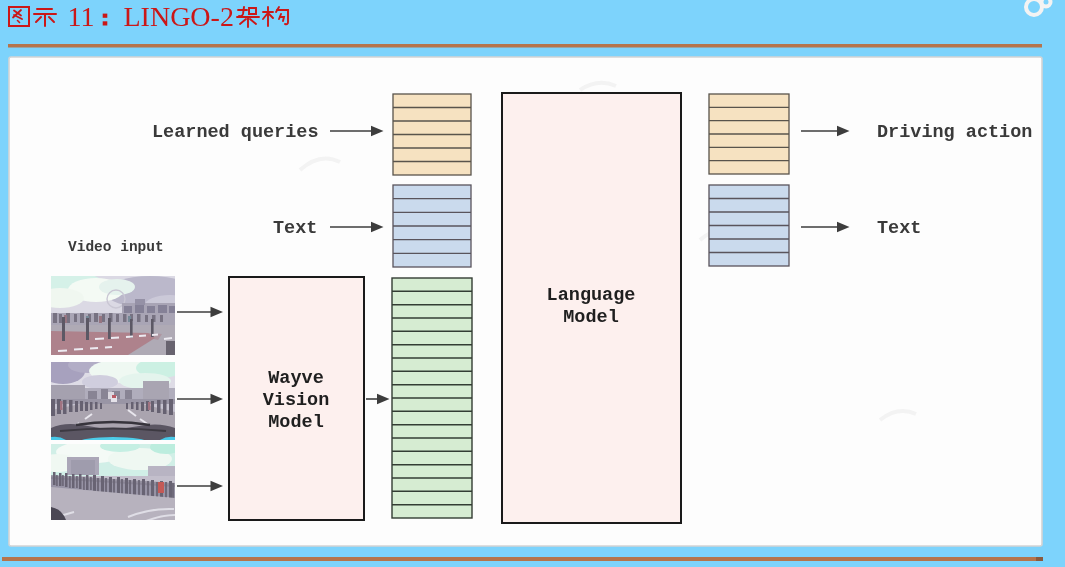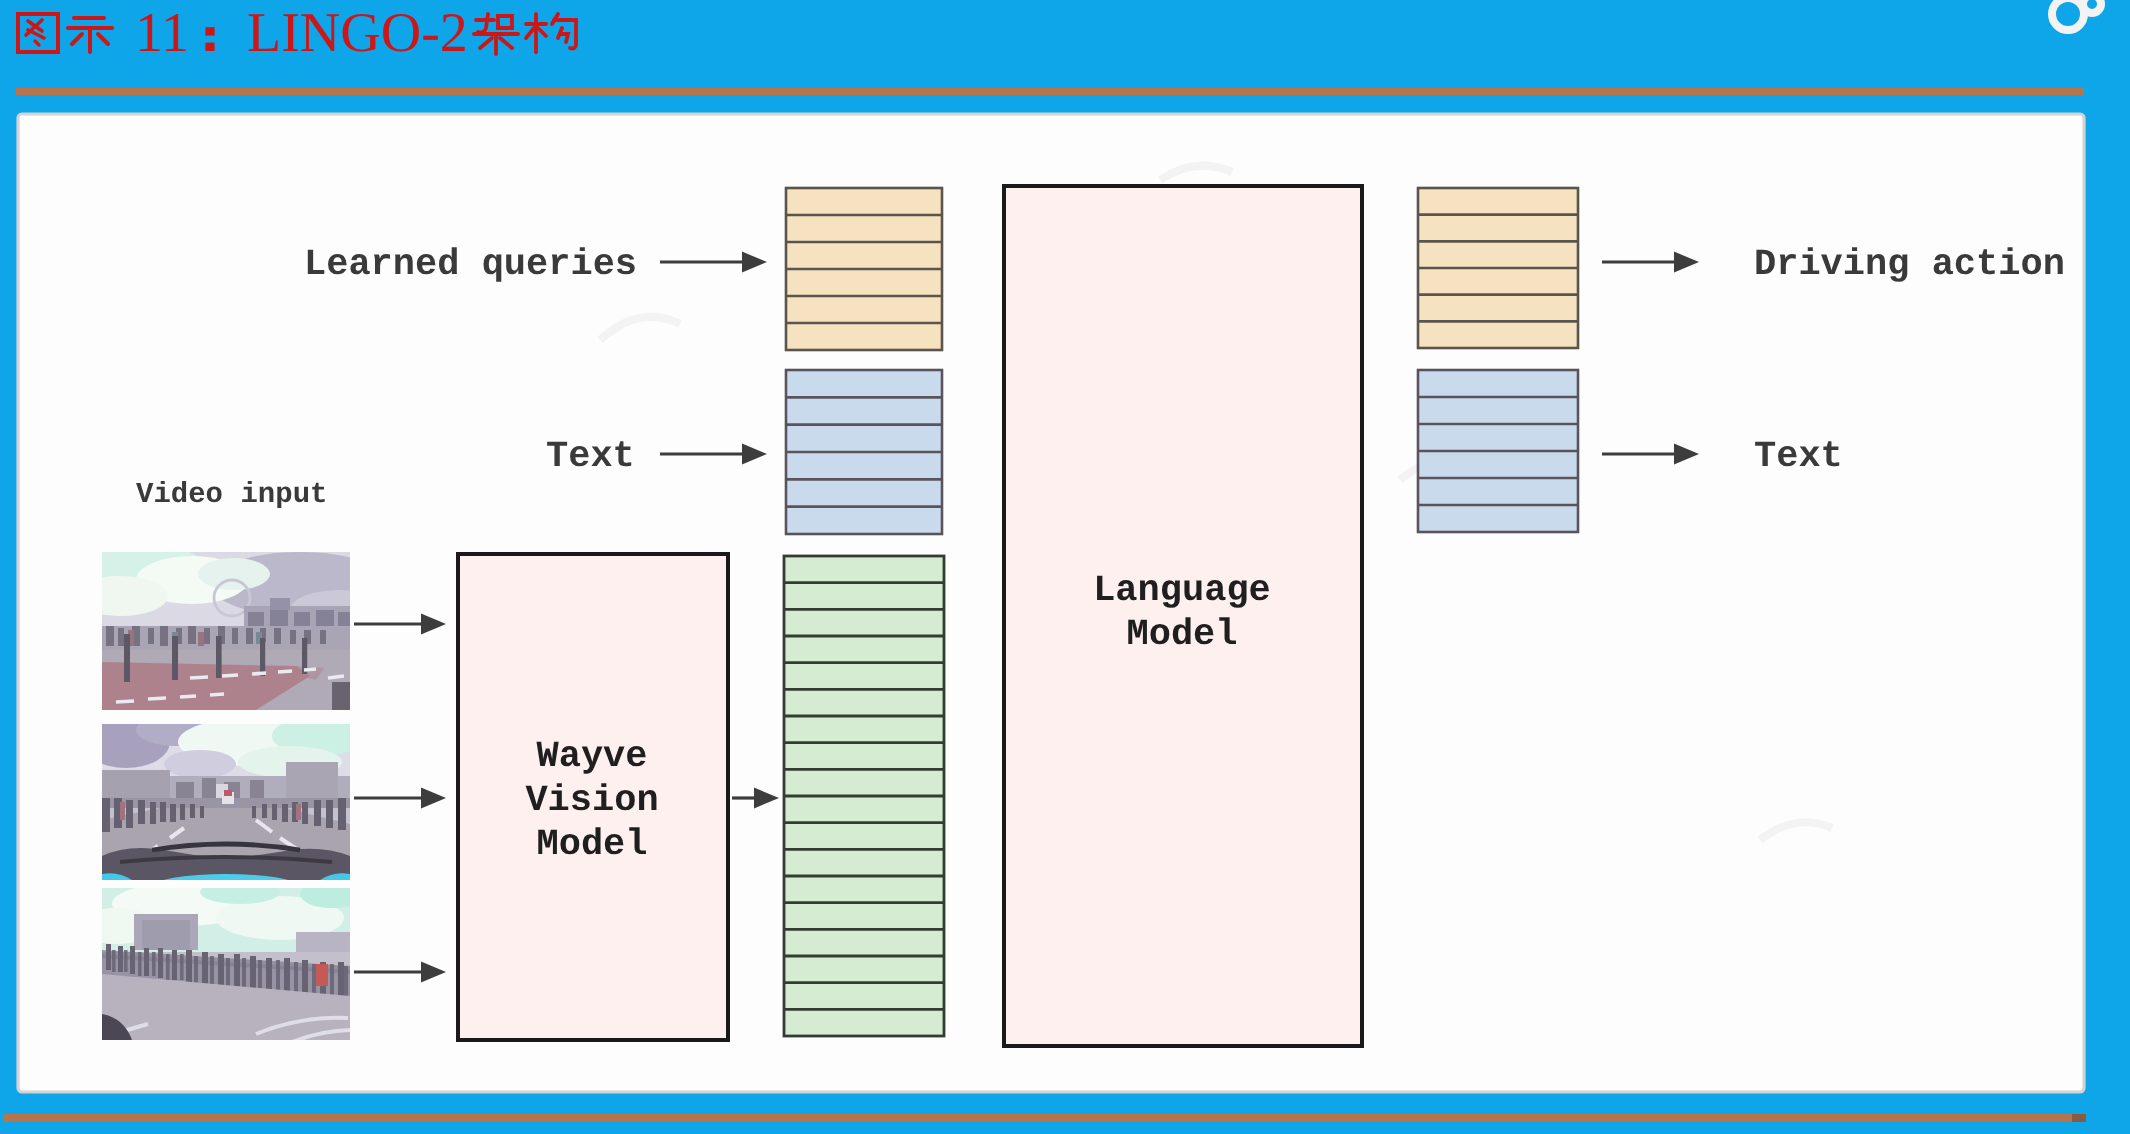--- a/index.html
+++ b/index.html
@@ -1,16 +1,16 @@
 <!DOCTYPE html>
 <html><head>
 <meta charset="utf-8">
 <style>
   html,body{margin:0;padding:0;background:#ffffff;}
-  #page{position:relative;width:1065px;height:567px;background:#0ea5e9;overflow:hidden;}
+  #page{position:relative;width:1065px;height:567px;background:#7dd3fc;overflow:hidden;}
   svg{display:block;}
 </style>
 </head>
 <body>
 <div id="page">
 <svg width="1065" height="567" viewBox="0 0 1065 567" xmlns="http://www.w3.org/2000/svg">
   <defs>
     <clipPath id="img1c">
           <rect x="51" y="276" width="124" height="79"></rect>
         </clipPath>

